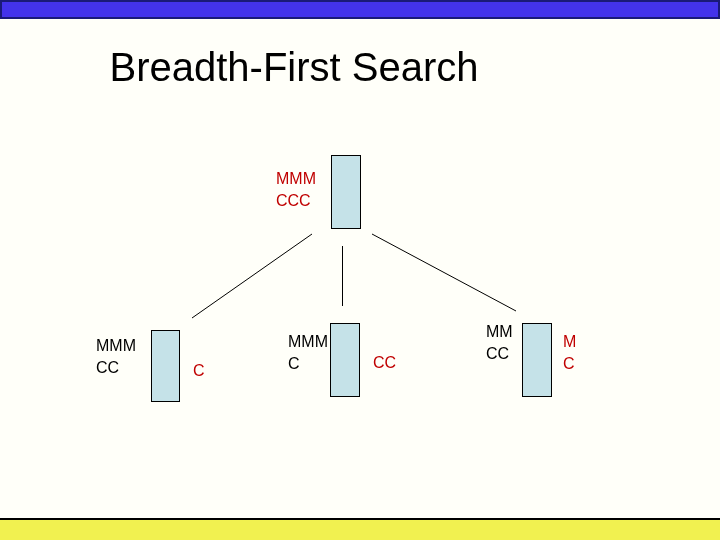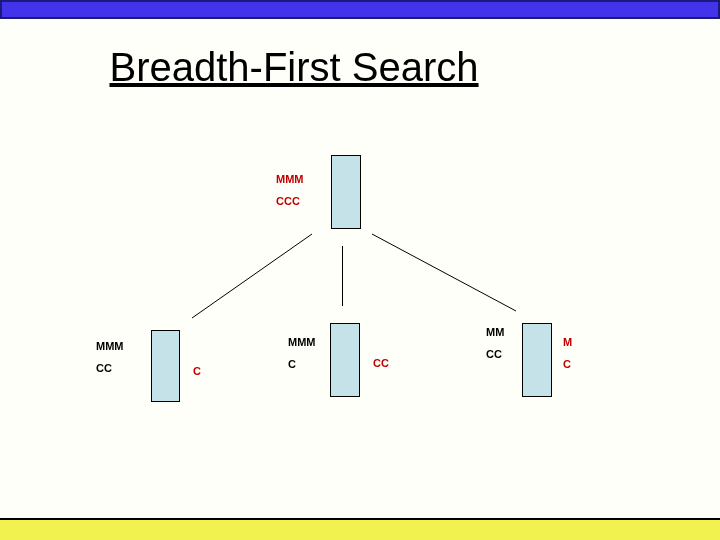--- a/index.html
+++ b/index.html
@@ -26,43 +26,42 @@
     position: absolute;
     top: 44px;
     left: 0;
     width: 588px;
     text-align: center;
     font-size: 40px;
     line-height: 46px;
     font-weight: normal;
     color: #000000;
     margin: 0;
-    text-decoration: underline;
   }
 
   .edges-svg {
     position: absolute;
     top: 0; left: 0;
     width: 720px;
     height: 540px;
     pointer-events: none;
   }
 
   .node-box {
     position: absolute;
     background: #C5E2E8;
     border: 1px solid #000000;
     box-sizing: border-box;
   }
 
   .node-label {
     position: absolute;
-    font-size: 11px;
+    font-size: 16px;
     line-height: 22px;
-    font-weight: bold;
+    font-weight: normal;
     white-space: nowrap;
   }
   .label-black { color: #000000; }
   .label-red   { color: #C00000; }
 
   
   .root-box    { left: 331px; top: 155px; width: 30px; height: 74px; }
   .root-label  { left: 276px; top: 168px; }
 
   

